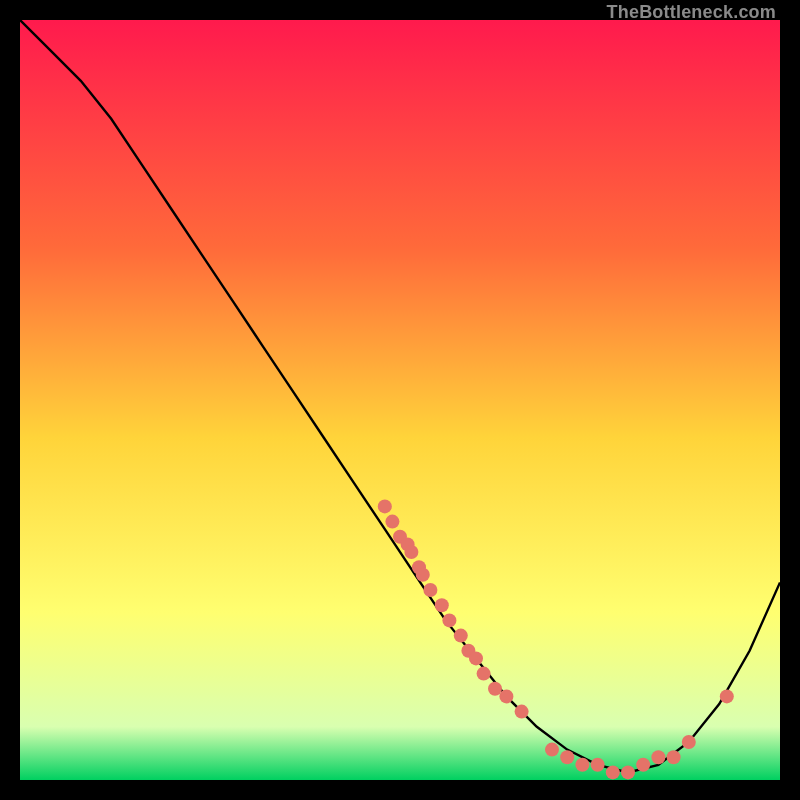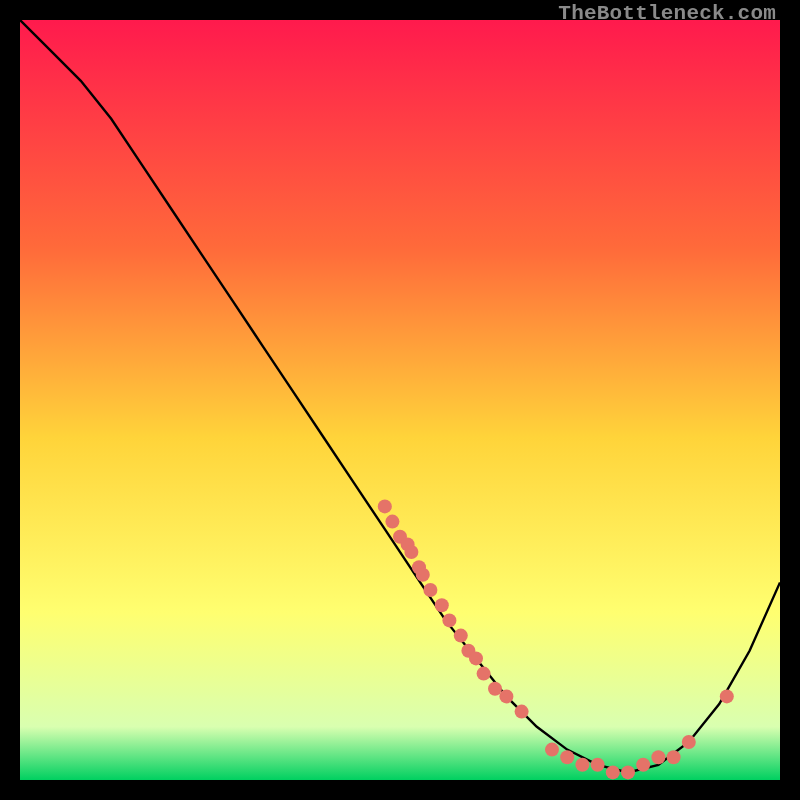--- a/index.html
+++ b/index.html
@@ -22,22 +22,22 @@
     position: absolute;
     left: 0;
     top: 0;
     width: 760px;
     height: 760px;
   }
   .watermark {
     position: absolute;
     top: 2px;
     right: 24px;
-    font-family: Liberation Mono, monospace;
-    font-size: 21px;
+    font-family: Liberation Sans, sans-serif;
+    font-size: 18px;
     font-weight: 700;
     color: #8a8a8a;
     letter-spacing: 0.2px;
   }
 </style>
 </head>
 <body>
 
 <div class="frame">
   <svg class="plot" viewBox="0 0 760 760" preserveAspectRatio="none">

